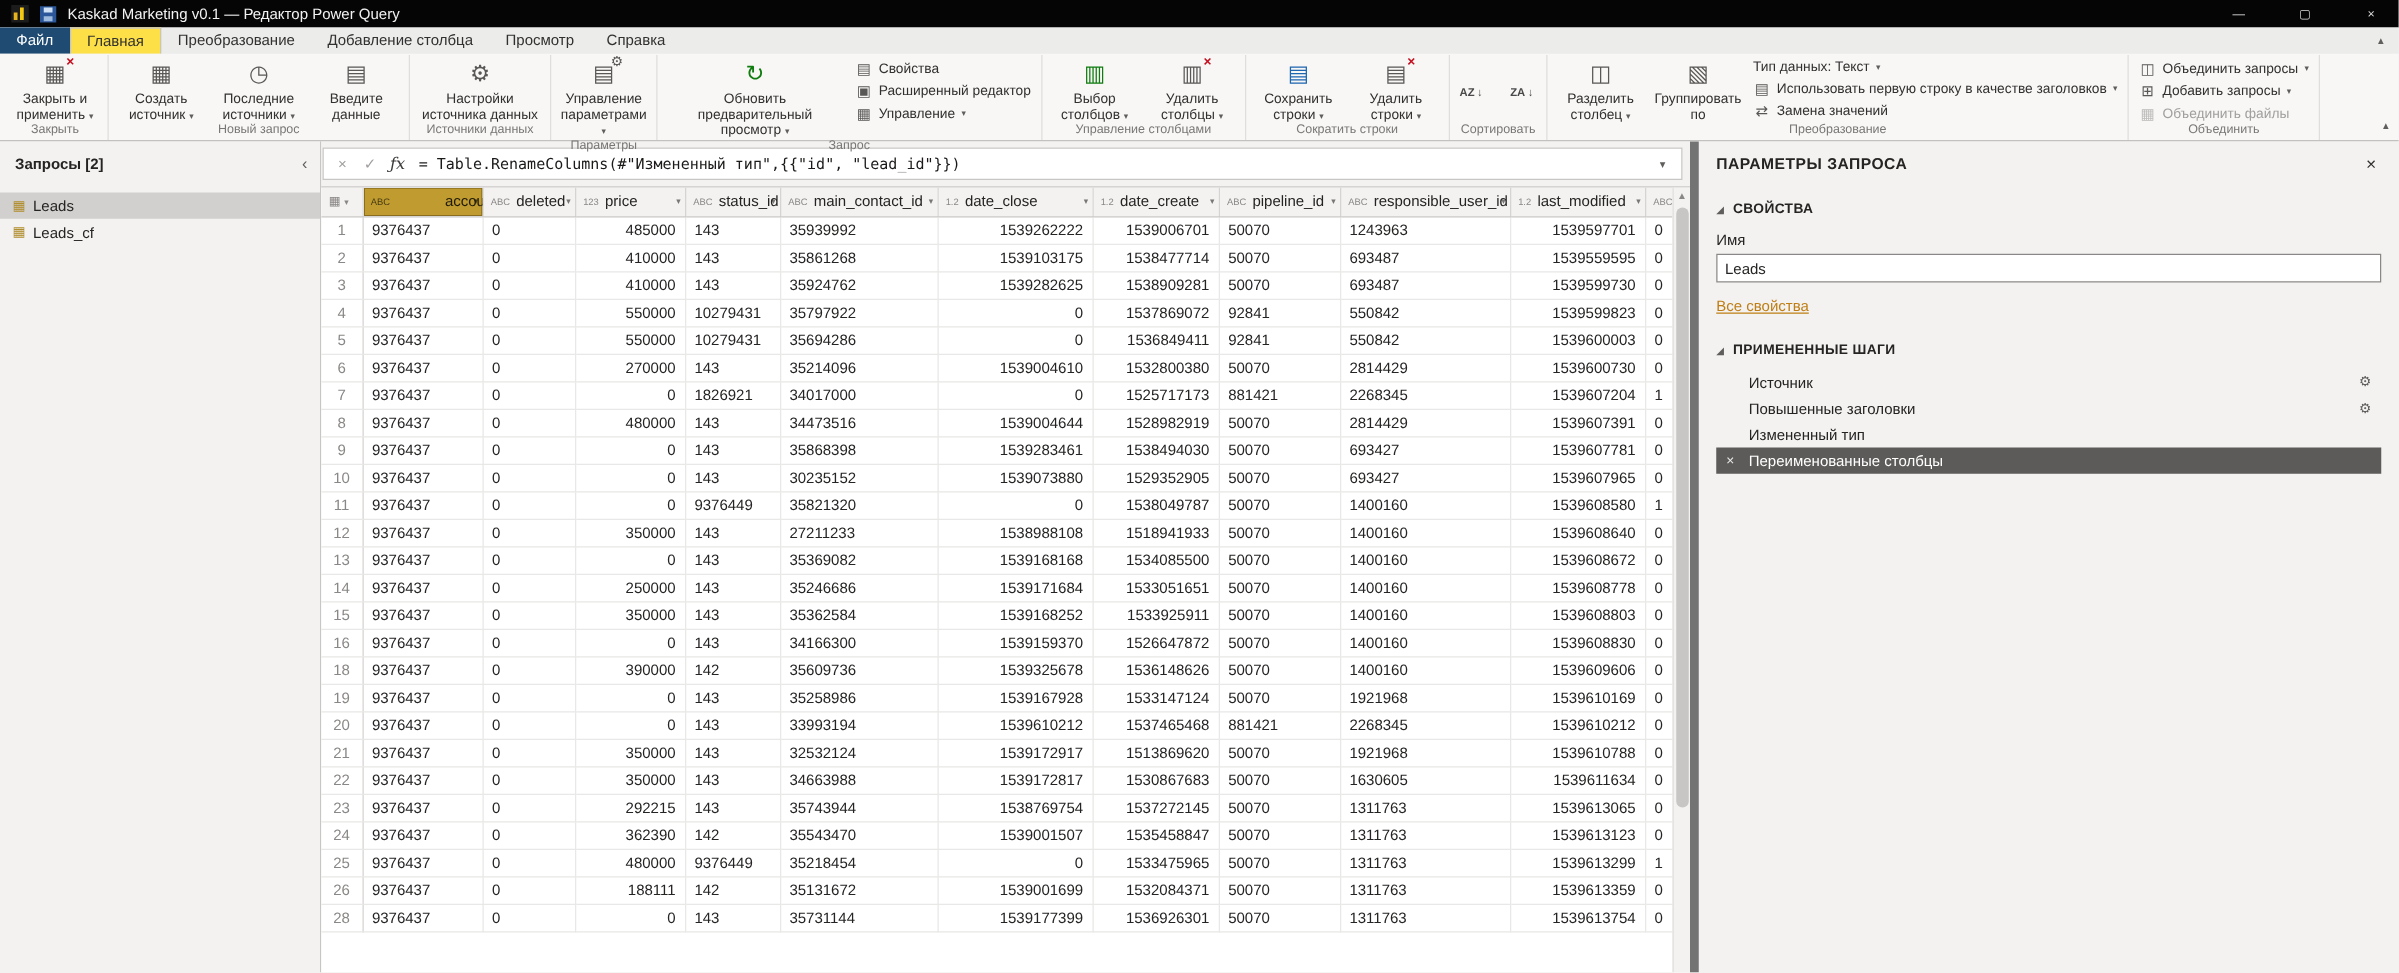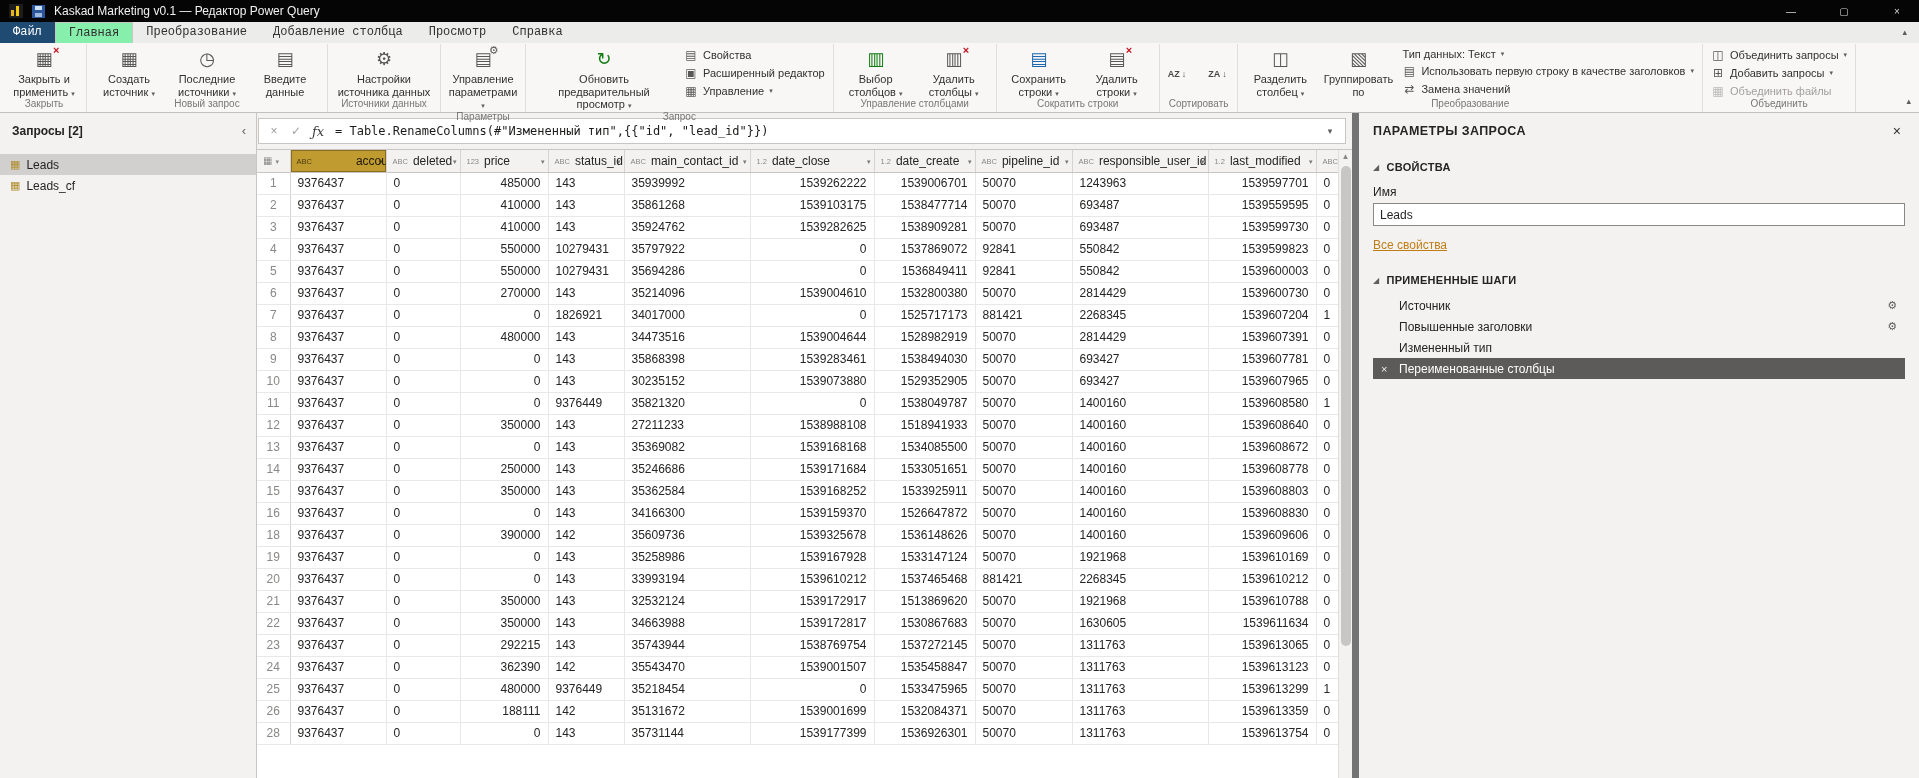--- a/index.html
+++ b/index.html
@@ -15,21 +15,21 @@
   .save-icon::before { content:""; position:absolute; top:1px; left:3px; right:3px; height:4px; background:#cfe0f4; }
   .save-icon::after  { content:""; position:absolute; bottom:1px; left:3px; right:3px; height:4px; background:#9db9dd; }
   .title-text { font-size:12px; color:#f2f2f2; white-space:nowrap; }
   .tb-spacer { flex:1; }
   .tb-btn { width:44px; height:22px; display:flex; align-items:center; justify-content:center; color:#d8d8d8; font-size:10px; }
 
   
   .tabstrip { height:21px; background:#ececeb; display:flex; align-items:flex-end; }
   .tab { padding:0 13px; height:21px; line-height:21px; font-size:12px; color:#323130; white-space:nowrap; }
   .tab.file { background:#1f4b72; color:#fff; }
-  .tab.selected { background:#86efac; border:1px solid #c8c6c4; border-bottom:none; }
+  .tab.selected { background:#fde047; border:1px solid #c8c6c4; border-bottom:none; }
   .tabstrip-spacer { flex:1; }
   .strip-collapse { padding:0 12px; color:#605e5c; font-size:9px; line-height:21px; }
 
   
   .ribbon { height:70px; background:#f8f7f6; border-bottom:1px solid #c3c1bf; display:flex; align-items:stretch; padding:1px 2px 0 2px; position:relative; }
   .rgroup { display:flex; flex-direction:column; border-right:1px solid #e0dedc; padding:0 3px; }
   .rgroup-content { flex:1; display:flex; align-items:stretch; }
   .rgroup-label { font-size:10px; color:#797775; text-align:center; padding:0 6px 3px; white-space:nowrap; }
   .btn-big { display:flex; flex-direction:column; align-items:center; padding:4px 4px 0; max-width:78px; min-width:46px; font-size:11px; line-height:1.15; text-align:center; color:#323130; }
   .btn-big.w2 { max-width:106px; }
@@ -117,21 +117,21 @@
   <span class="app-icon"></span>
   <span class="save-icon"></span>
   <span class="title-text">Kaskad Marketing v0.1 — Редактор Power Query</span>
   <span class="tb-spacer"></span>
   <span class="tb-btn">—</span>
   <span class="tb-btn">▢</span>
   <span class="tb-btn">×</span>
 </div>
 
 <div class="tabstrip">
-  <span style="display:flex;align-items:flex-end;font-family:Liberation Mono, monospace;">
+  <span style="display:flex;align-items:flex-end;">
       <div class="tab file">Файл</div>
       <div class="tab selected">Главная</div>
       <div class="tab">Преобразование</div>
       <div class="tab">Добавление столбца</div>
       <div class="tab">Просмотр</div>
       <div class="tab">Справка</div>
     </span>
   <span class="tabstrip-spacer"></span>
   <span class="strip-collapse">▴</span>
 </div>

